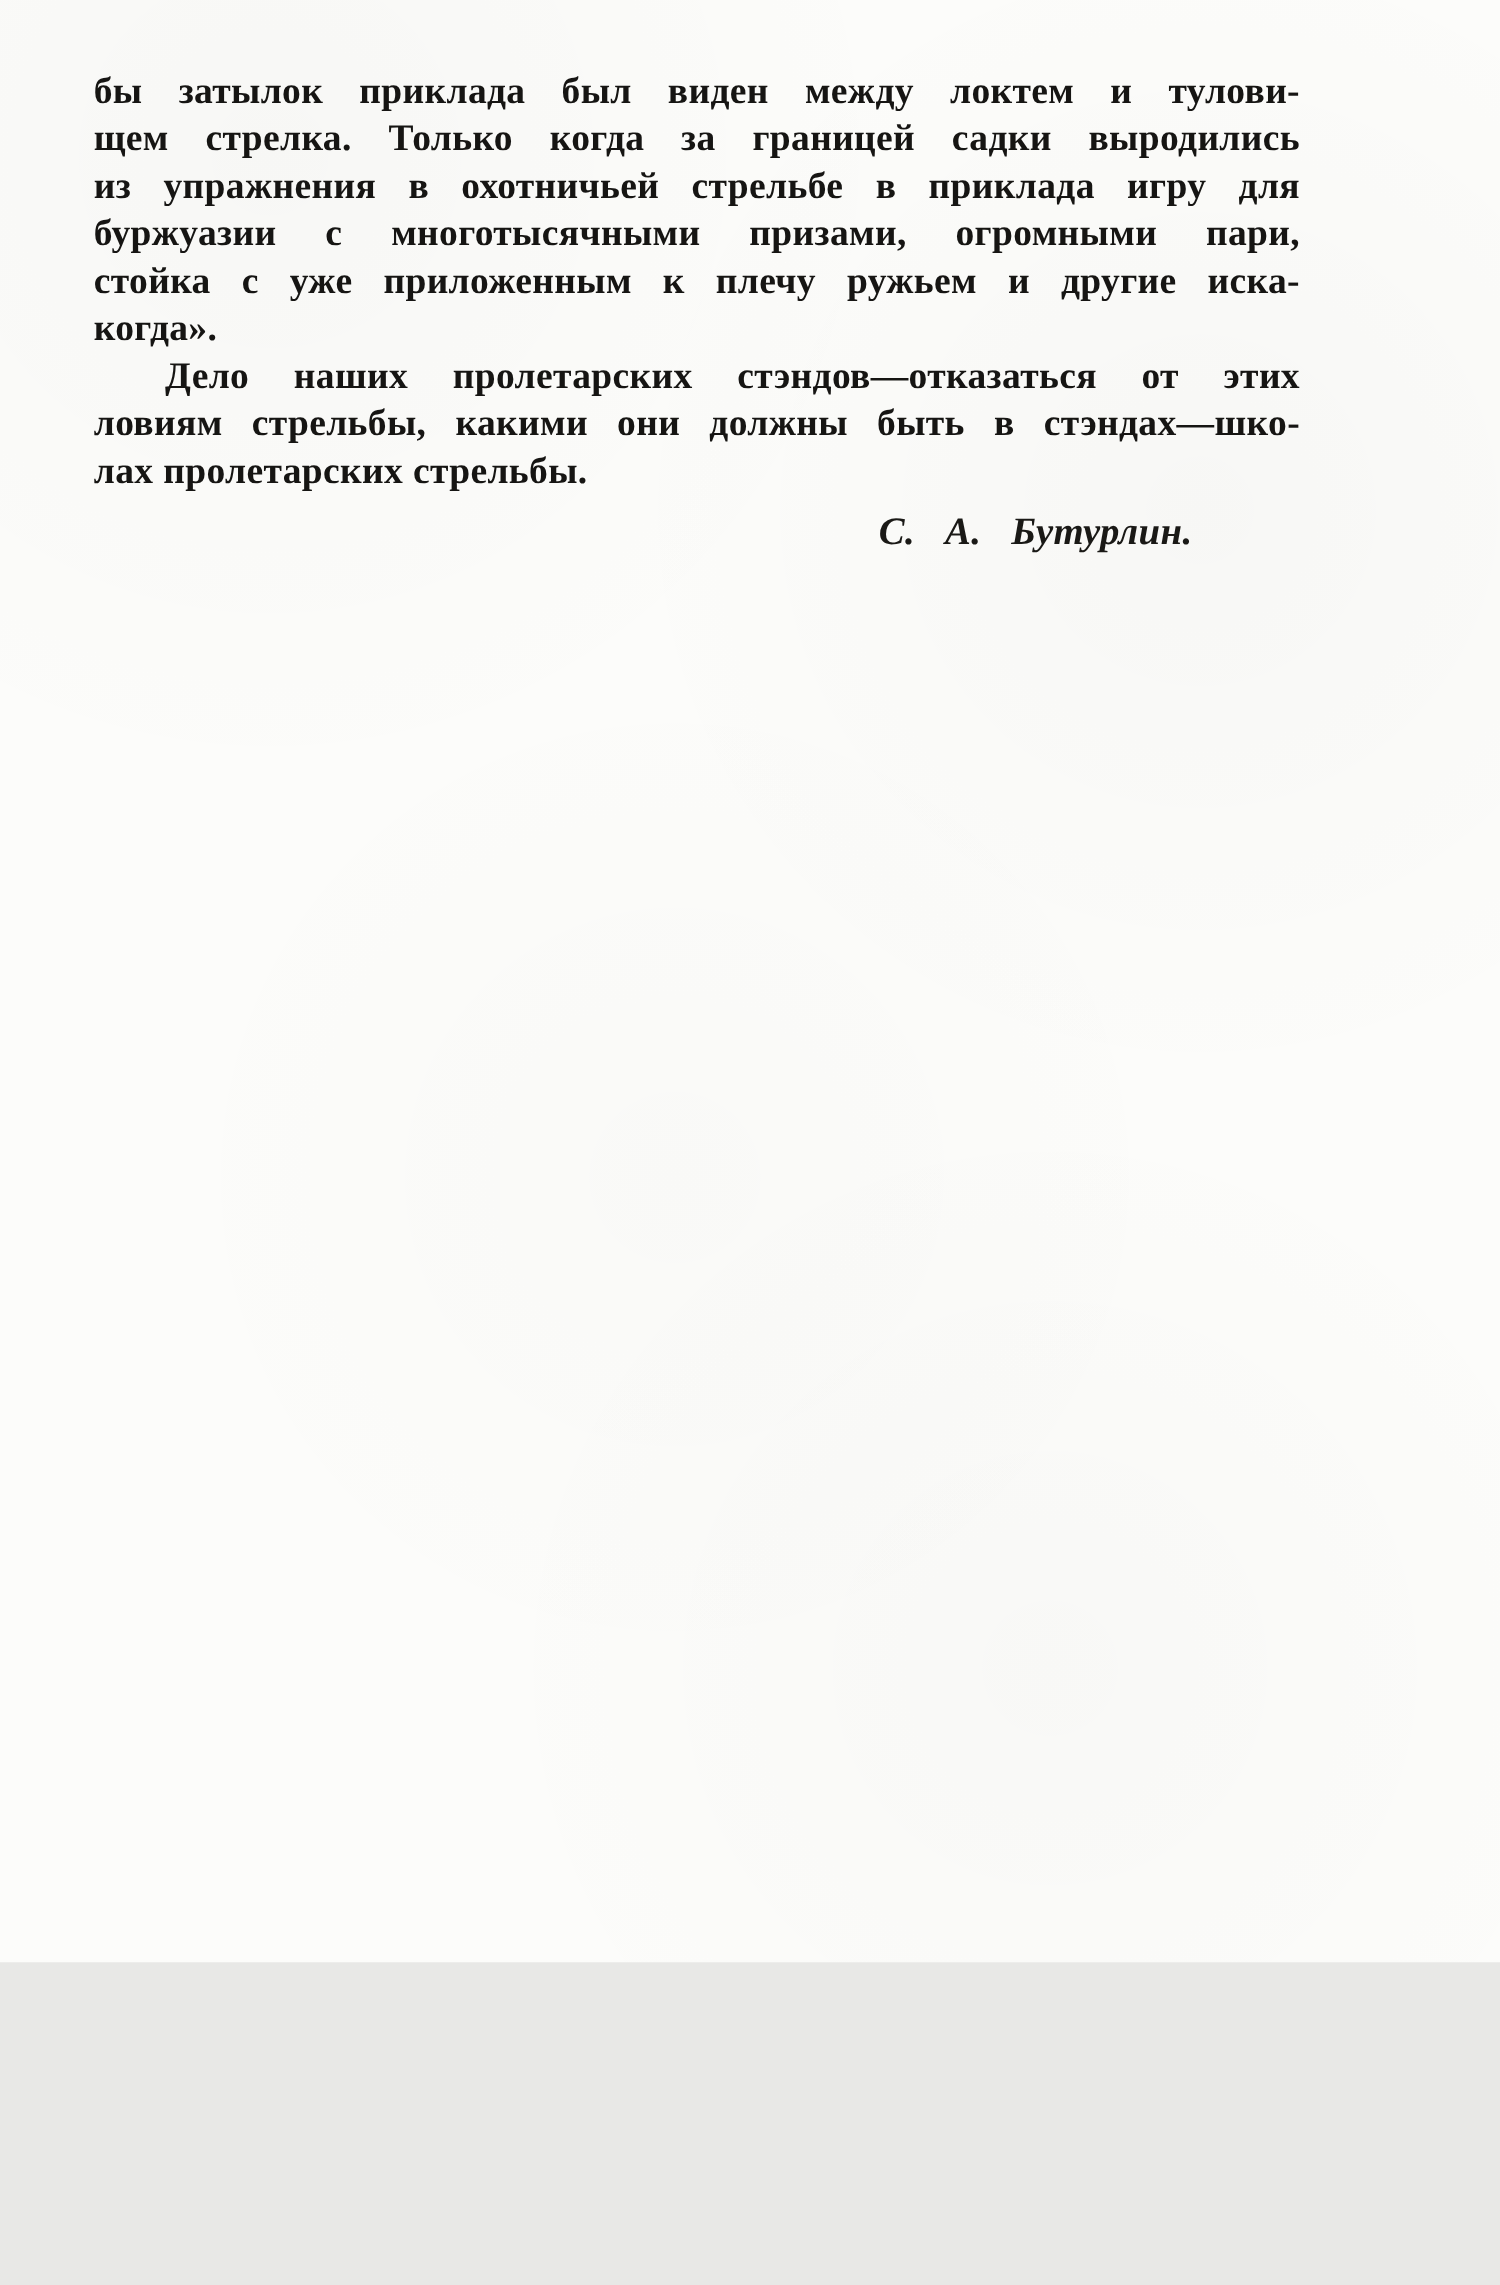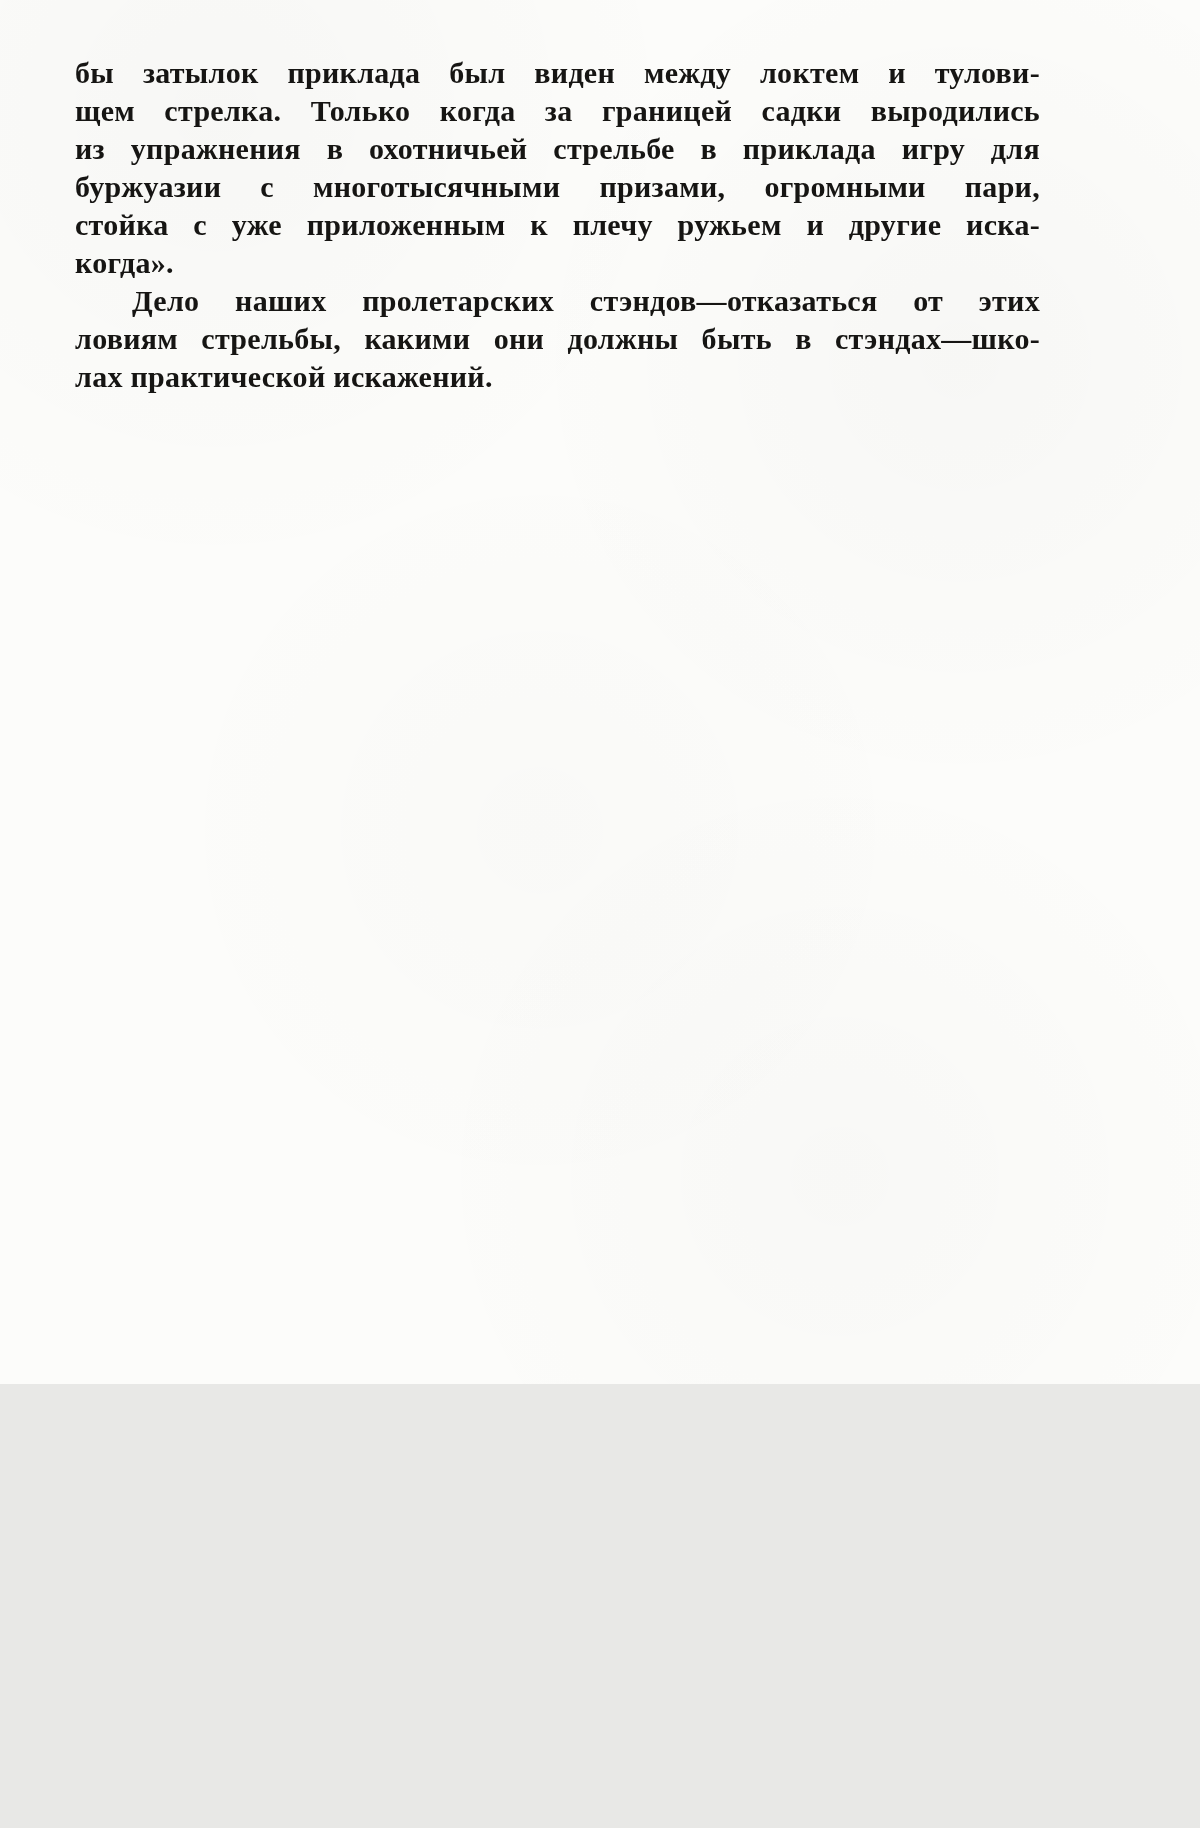--- a/index.html
+++ b/index.html
@@ -3,21 +3,21 @@
 <meta charset="utf-8">
 <style>
   html, body {
     margin: 0;
     padding: 0;
     background: #e8e8e6;
   }
   .page {
     position: relative;
     width: 1200px;
-    height: 1384px;
+    height: 1570px;
     margin: 0 auto;
     background:
       radial-gradient(circle at 18% 8%, rgba(0,0,0,0.02), transparent 30%),
       radial-gradient(circle at 80% 26%, rgba(0,0,0,0.018), transparent 32%),
       radial-gradient(circle at 45% 60%, rgba(0,0,0,0.012), transparent 38%),
       radial-gradient(circle at 70% 85%, rgba(0,0,0,0.015), transparent 30%),
       #fcfcfa;
     overflow: hidden;
   }
   .text-block {
@@ -66,18 +66,19 @@
       <div class="line">щем стрелка. Только когда за границей садки выродились</div>
       <div class="line">из упражнения в охотничьей стрельбе в приклада игру для</div>
       <div class="line">буржуазии с многотысячными призами, огромными пари,</div>
       <div class="line">стойка с уже приложенным к плечу ружьем и другие иска-</div>
       <div class="line last">когда».</div>
     </div>
 
     <div class="para">
       <div class="line indent">Дело наших пролетарских стэндов—отказаться от этих</div>
       <div class="line">ловиям стрельбы, какими они должны быть в стэндах—шко-</div>
-      <div class="line last">лах практической искажений.</div>
+      <div class="line last">лах пролетарских стрельбы.</div>
     </div>
 
+    <div class="signature">С. А. Бутурлин.</div>
 
   </section>
 </main>
 
 </body></html>

